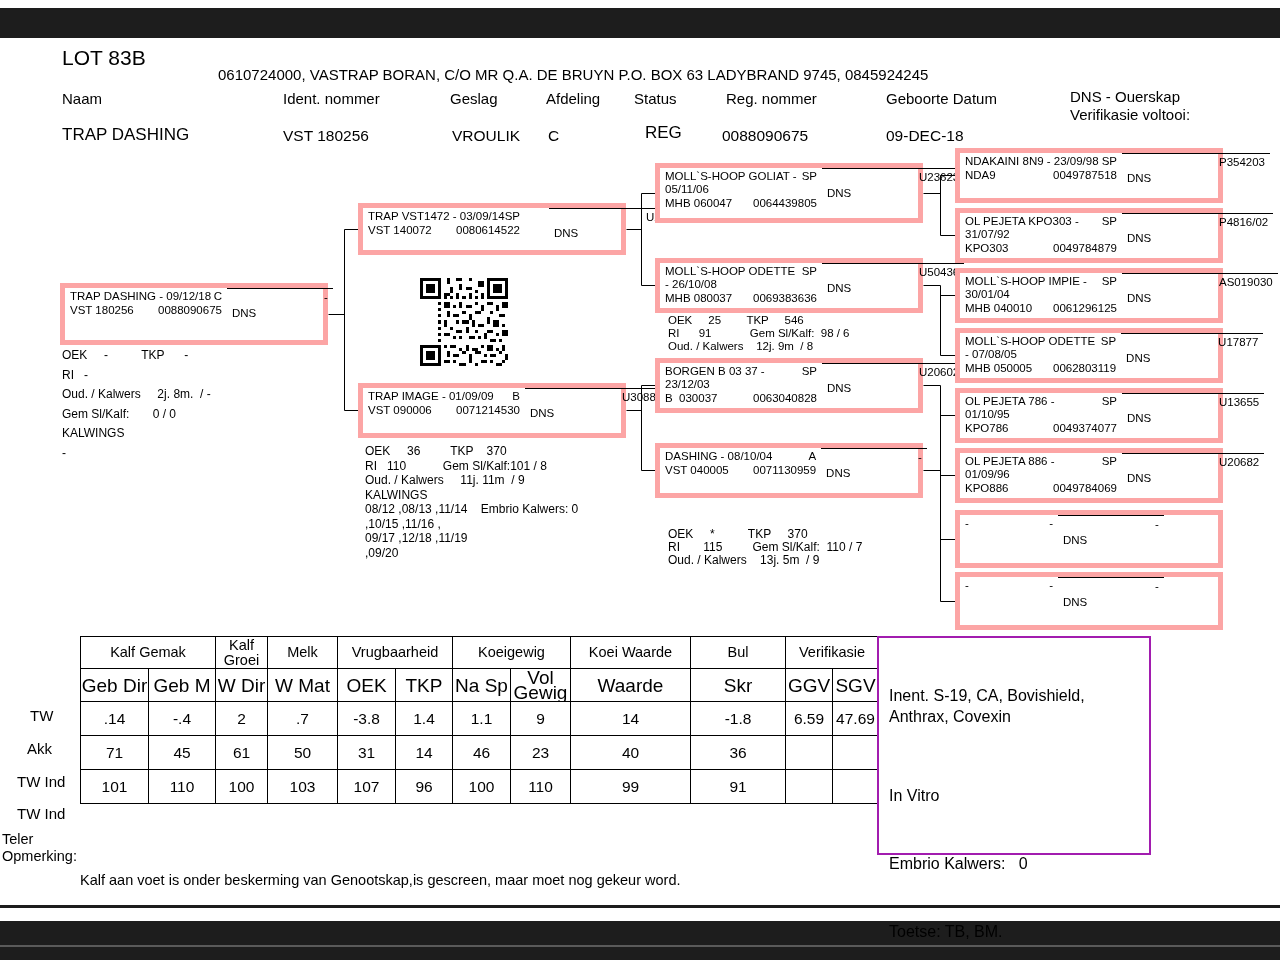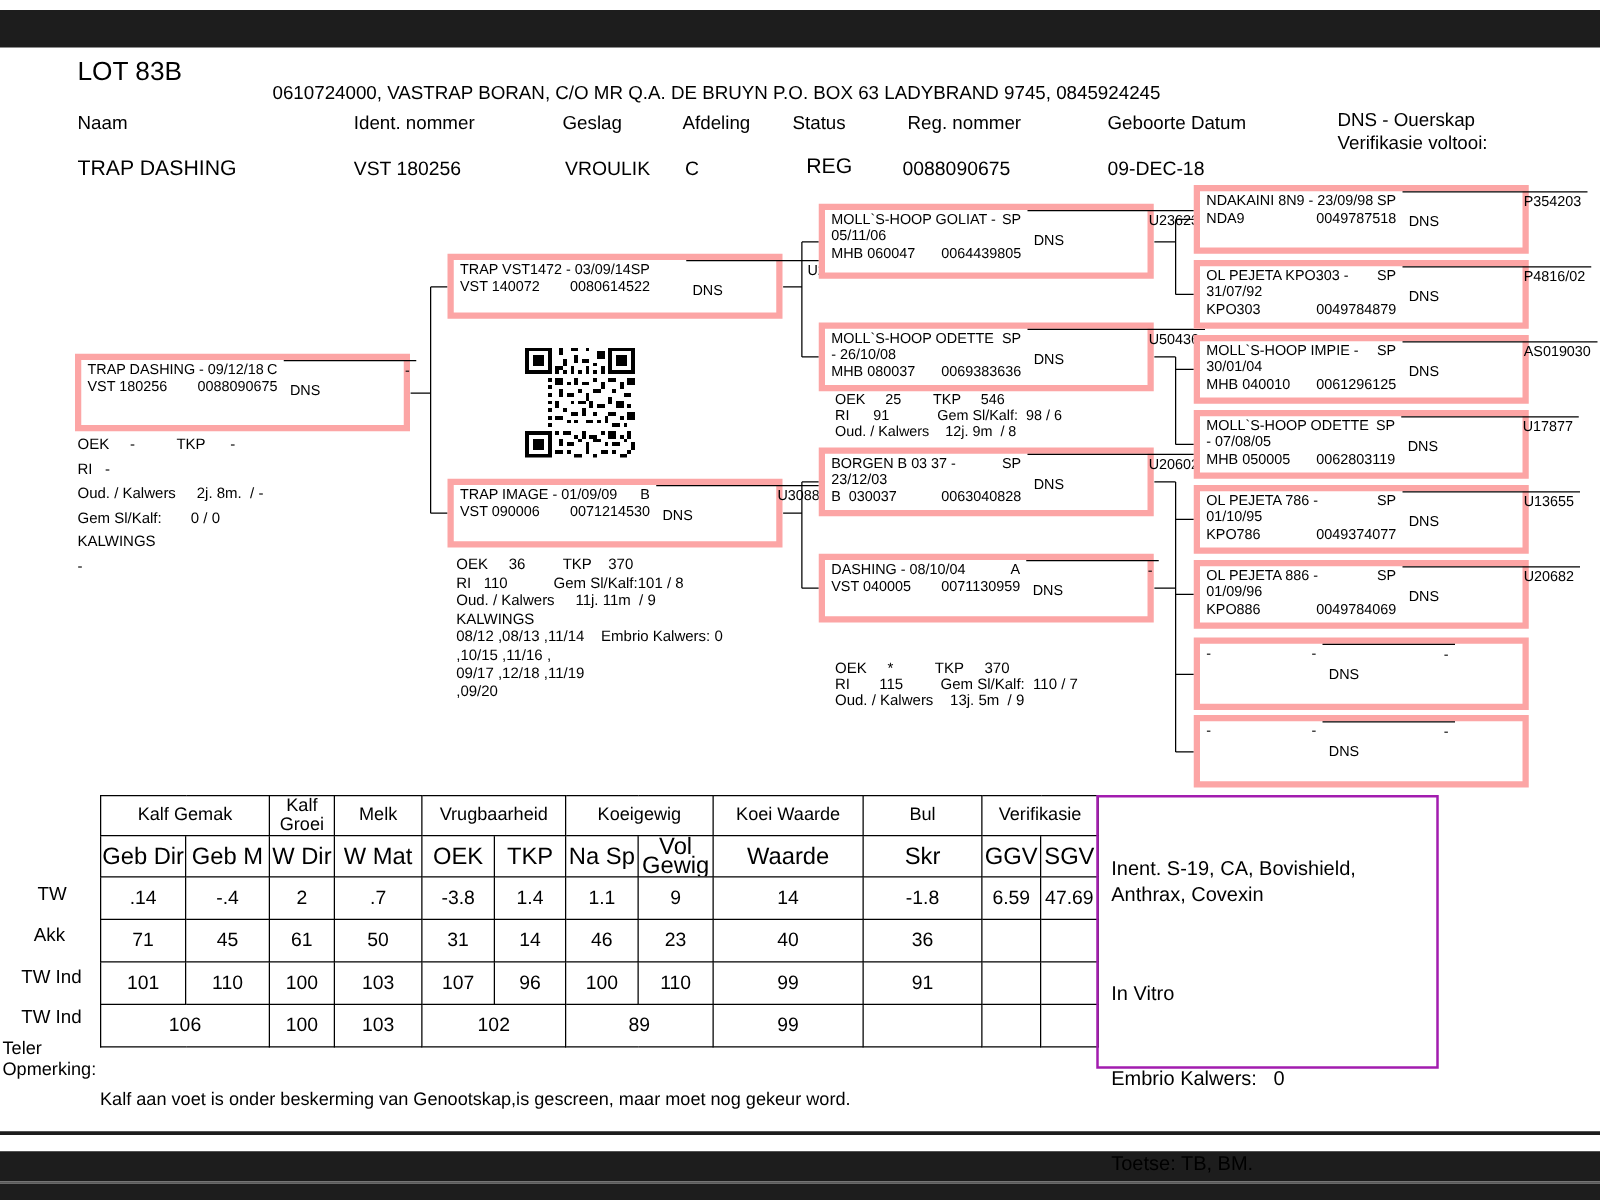--- a/index.html
+++ b/index.html
@@ -539,31 +539,20 @@
         <td>103</td>
         <td>107</td>
         <td>96</td>
         <td>100</td>
         <td>110</td>
         <td>99</td>
         <td>91</td>
         <td></td>
         <td></td>
       </tr>
-      <tr>
-        <td colspan="2">106</td>
-        <td>100</td>
-        <td>103</td>
-        <td colspan="2">102</td>
-        <td colspan="2">89</td>
-        <td>99</td>
-        <td></td>
-        <td></td>
-        <td></td>
-      </tr>
     </tbody>
   </table>
 
   <div class="rowlab" style="left:30px;top:707px;">TW</div>
   <div class="rowlab" style="left:27px;top:740px;">Akk</div>
   <div class="rowlab" style="left:17px;top:773px;">TW Ind</div>
   <div class="rowlab" style="left:17px;top:805px;">TW Ind</div>
 
   <div class="panel">
     <div>Inent. S-19, CA, Bovishield, Anthrax, Covexin</div>

